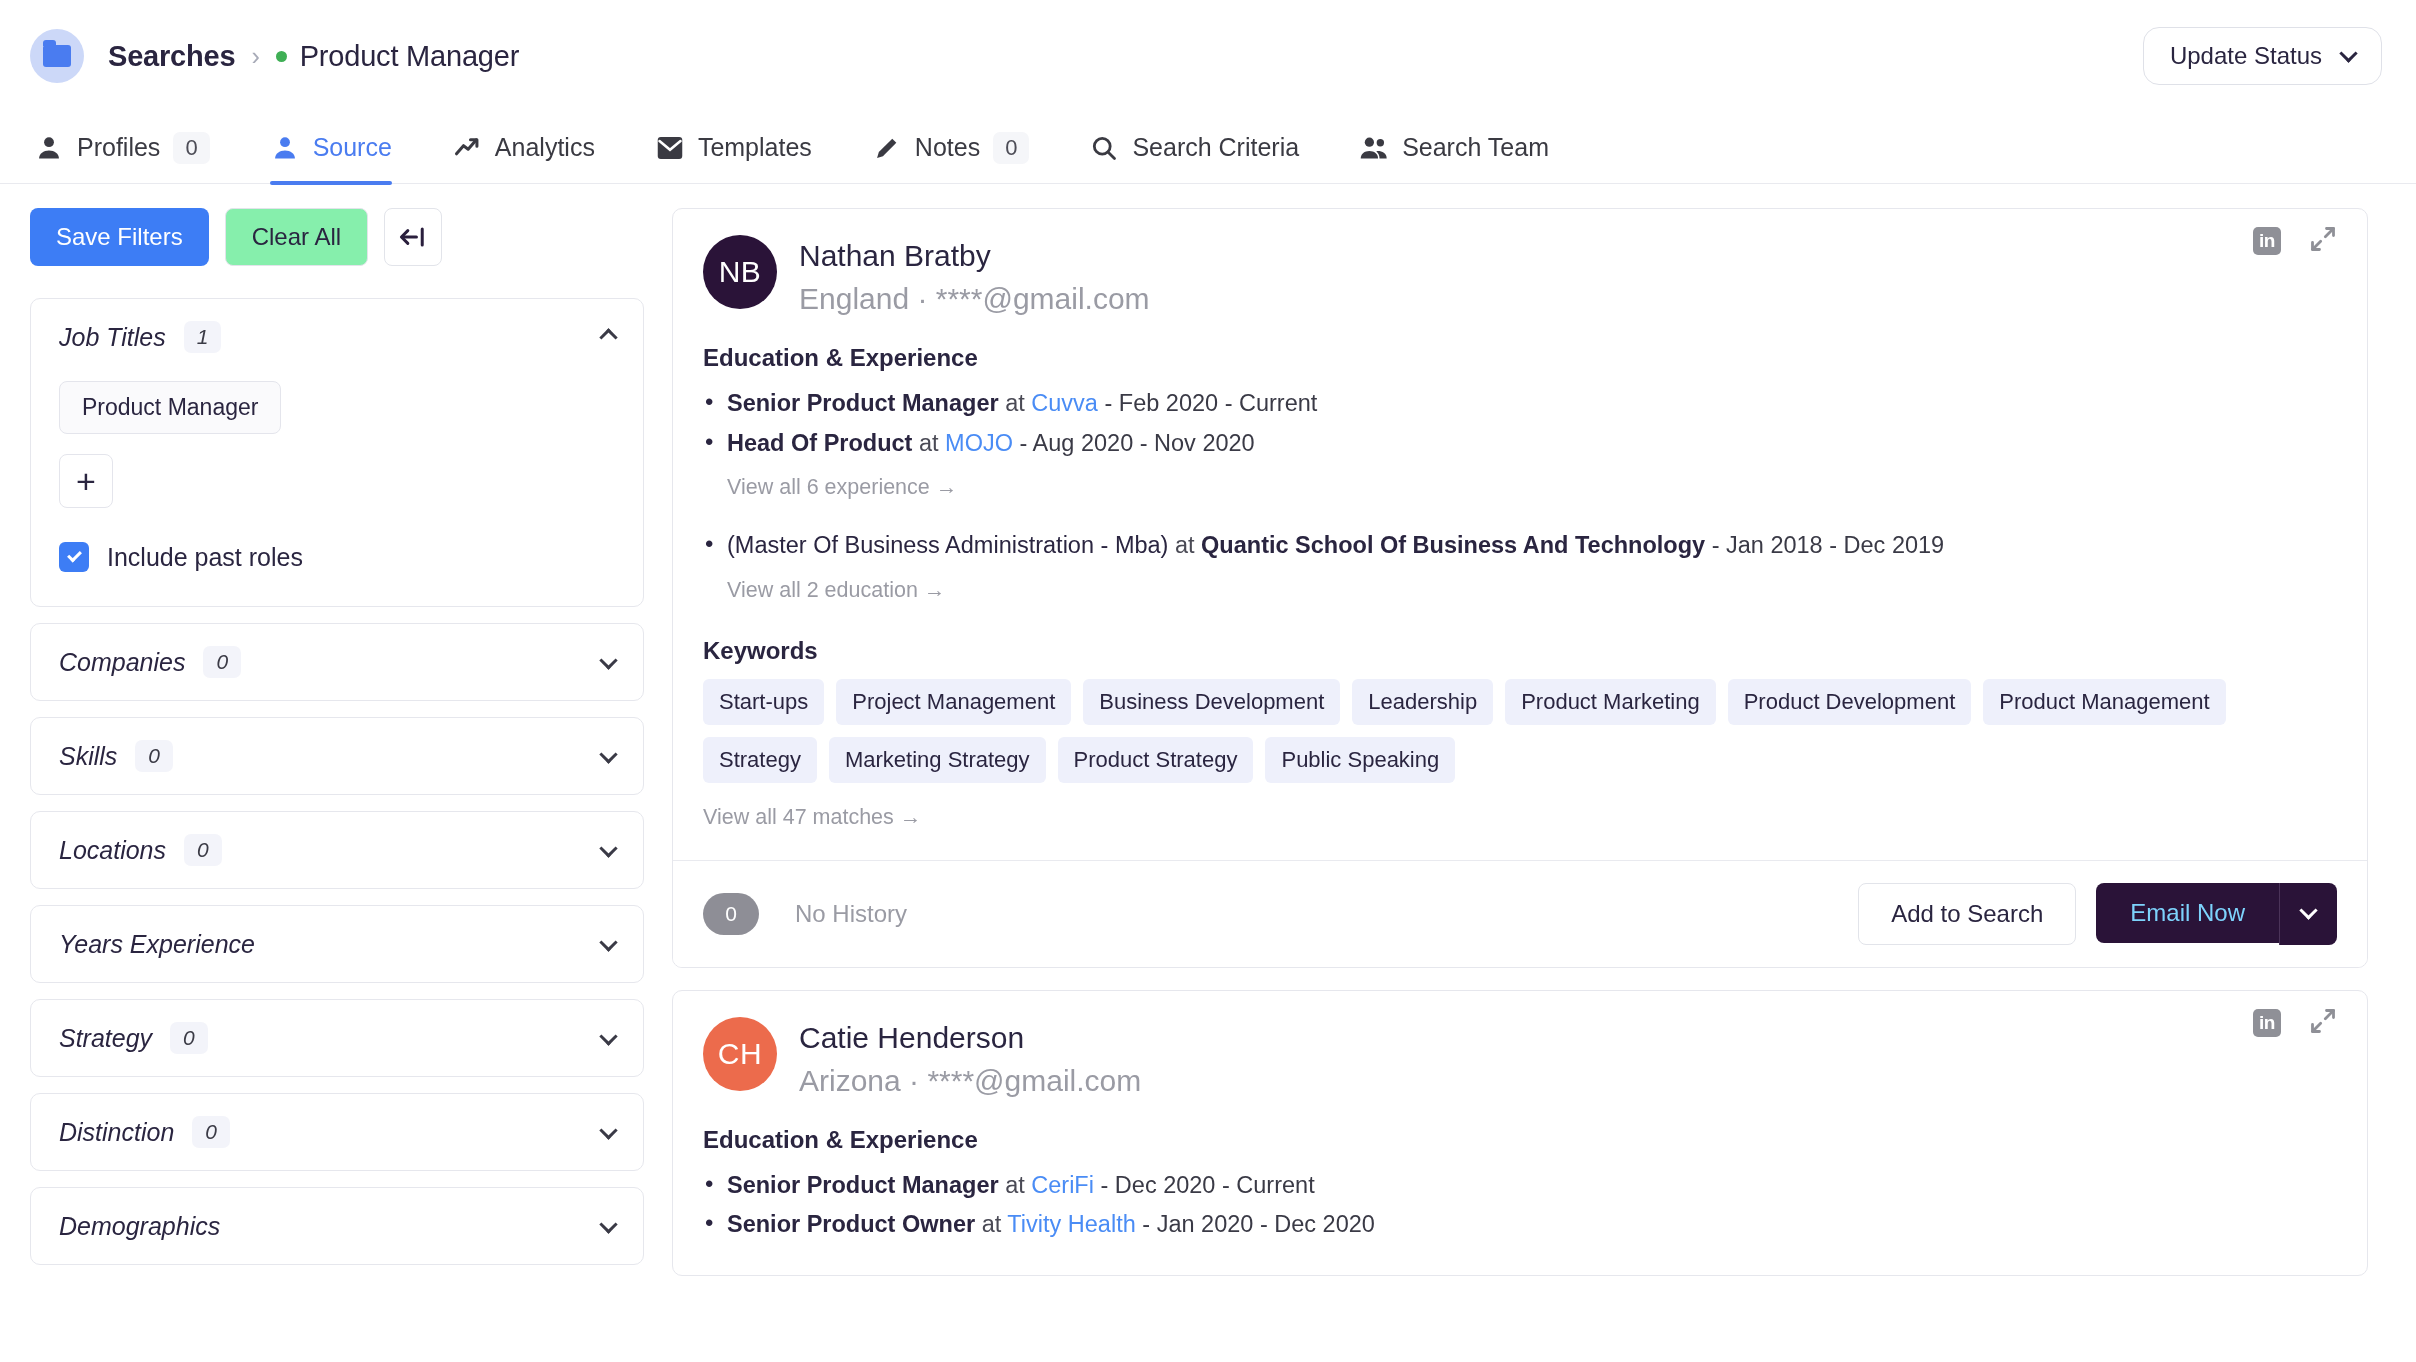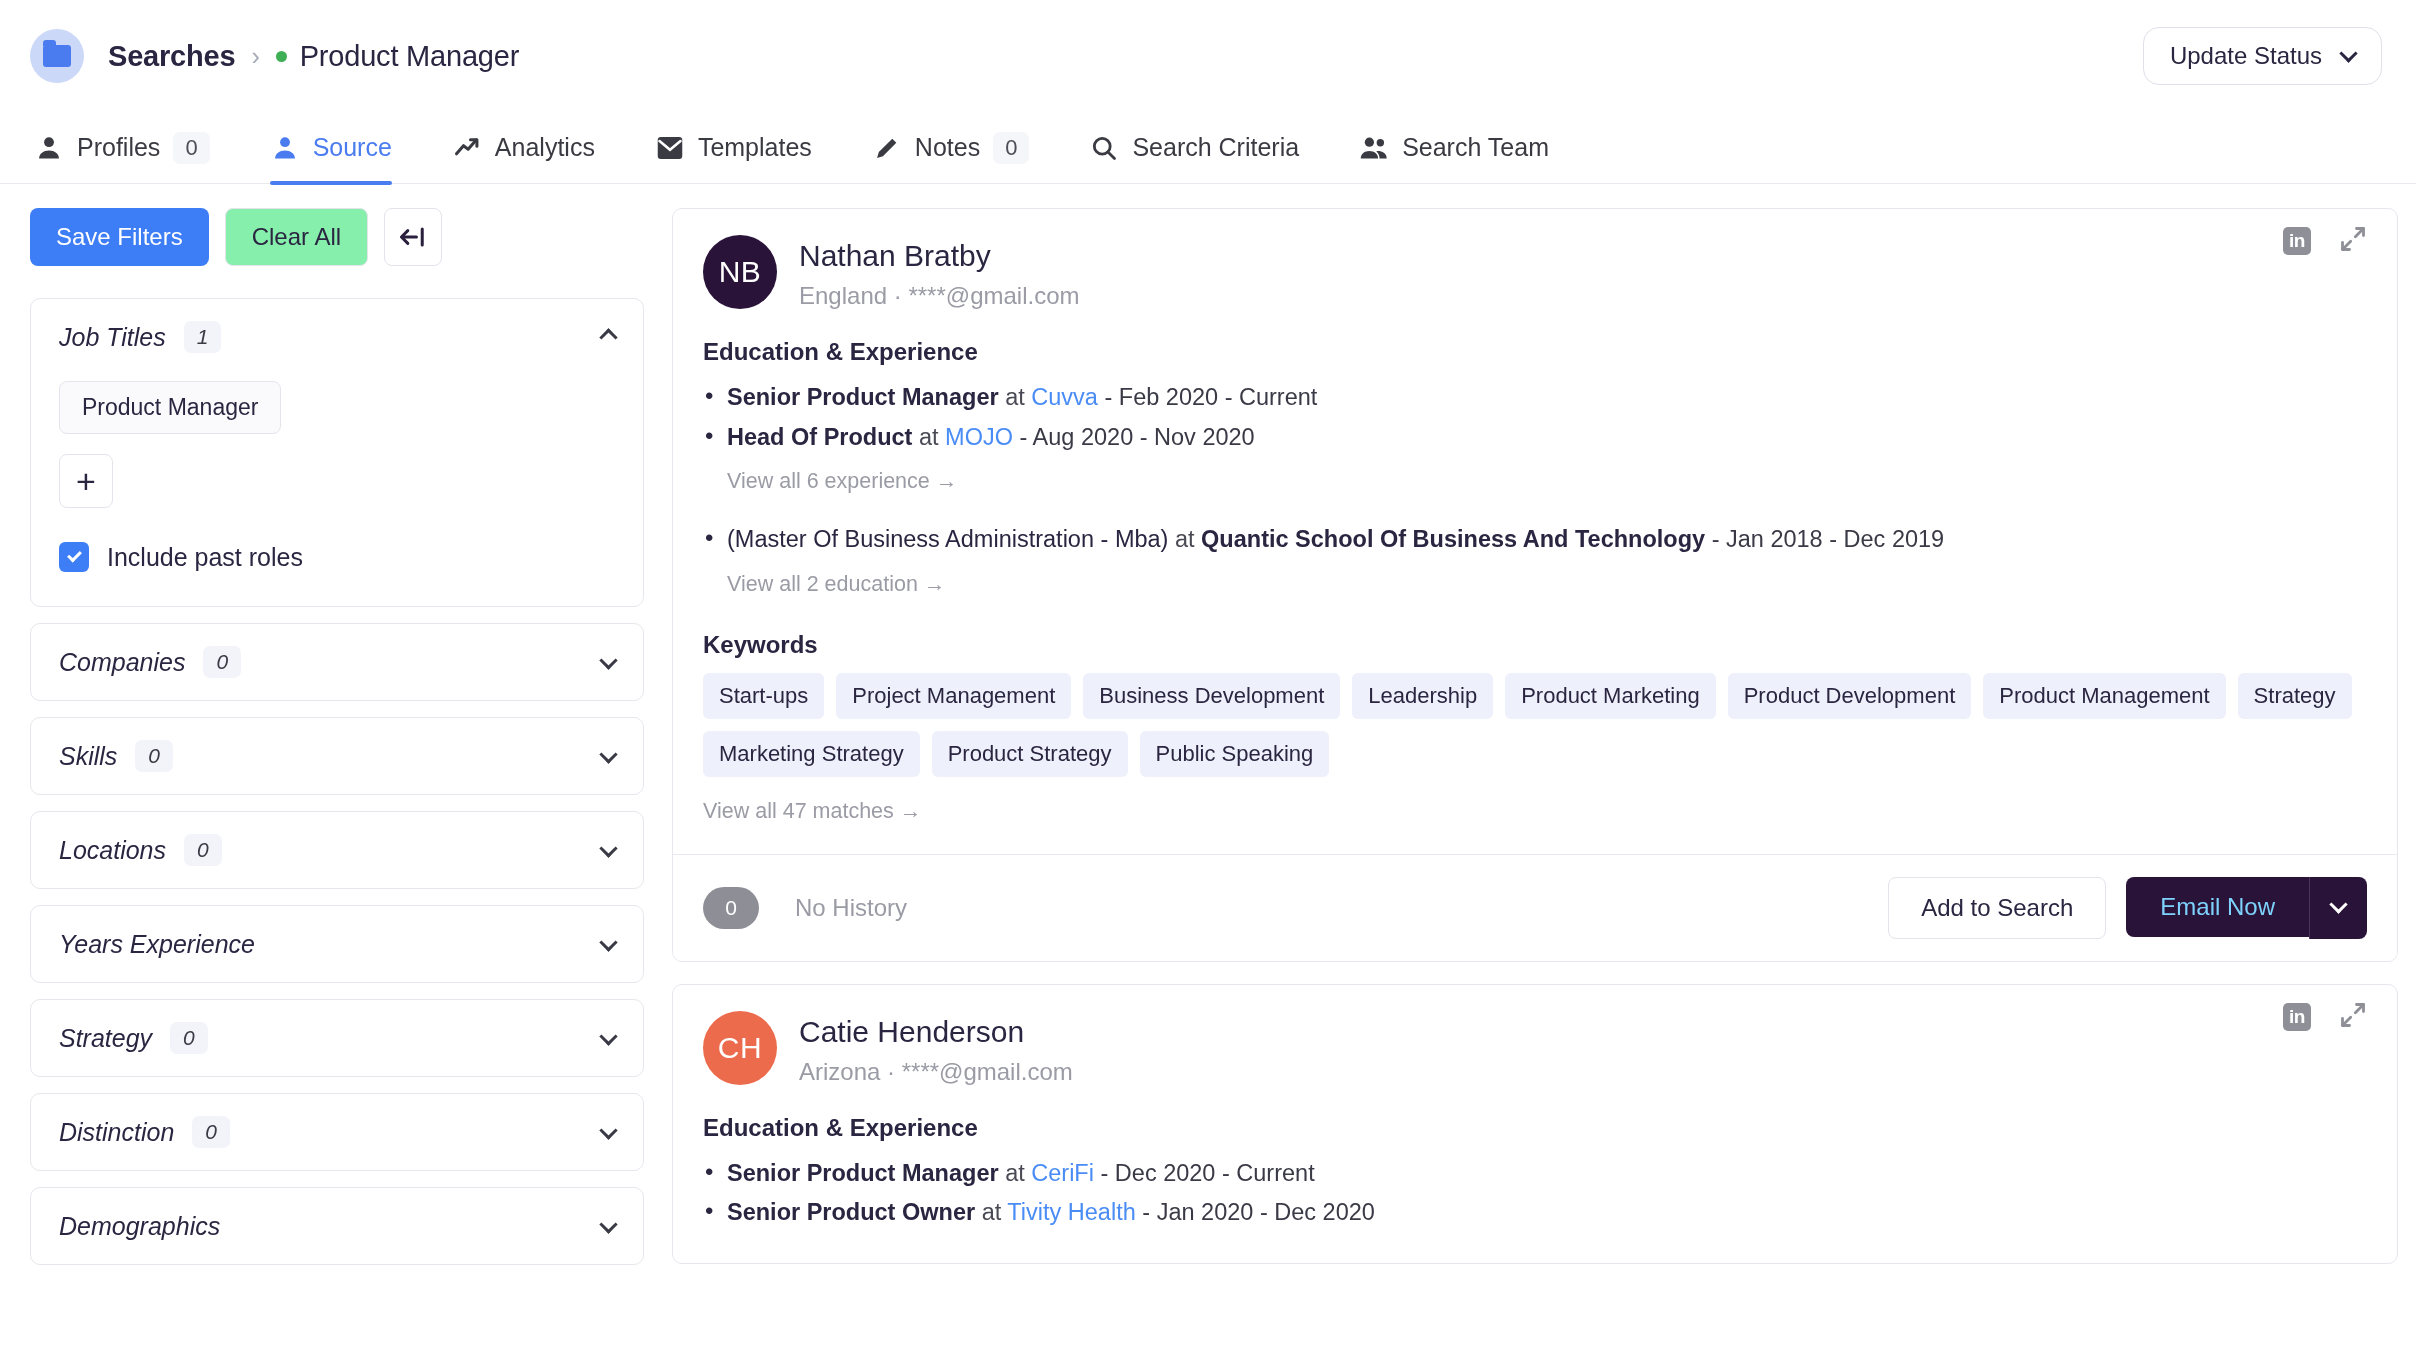--- a/index.html
+++ b/index.html
@@ -77,21 +77,21 @@
     height: 4px; background: #4a7cf0; border-radius: 2px;
   }
   .tab-count {
     font-size: 22px; color: #4d4d57; background: #f5f6f9;
     border-radius: 7px; padding: 3px 12px; min-width: 34px; text-align: center;
   }
   .ticon { width: 30px; height: 30px; display:flex; align-items:center; justify-content:center; flex:0 0 auto; }
   .ticon svg { display:block; }
 
   
-  .body { display: flex; padding: 24px 18px 0 30px; gap: 28px; height: calc(1362px - 112px - 72px); }
+  .body { display: flex; padding: 24px 48px 0 30px; gap: 28px; height: calc(1362px - 112px - 72px); }
 
   
   .sidebar { width: 614px; flex: 0 0 614px; }
   .filter-actions { display: flex; gap: 16px; align-items: center; margin-bottom: 32px; }
   .btn-save {
     background: #3d7df5; color: #fff; border: none; border-radius: 8px;
     height: 58px; padding: 0 26px; font-size: 24px; cursor: pointer;
     font-family: inherit;
   }
   .btn-clear {
@@ -155,21 +155,21 @@
   }
   .expand-icon { cursor: pointer; }
 
   .pc-head { display: flex; align-items: flex-start; gap: 22px; }
   .avatar {
     width: 74px; height: 74px; border-radius: 50%;
     display:flex; align-items:center; justify-content:center;
     color: #fff; font-size: 30px; letter-spacing: 0.5px; flex: 0 0 auto;
   }
   .pc-name { font-size: 30px; color: #2a2540; font-weight: 400; margin-top: 4px; }
-  .pc-sub { font-size: 24px; color: #9a9ba4; margin-top: 9px; }
+  .pc-sub { font-size: 30px; color: #9a9ba4; margin-top: 9px; }
 
   .sect-title { font-size: 24px; font-weight: 700; color: #2a2540; margin: 28px 0 12px 0; }
   .exp-list { list-style: none; margin: 0; padding: 0 0 0 24px; }
   .exp-item {
     font-size: 23.5px; color: #2a2540; line-height: 1.0; padding: 8px 0 8px 0;
     position: relative;
   }
   .exp-item:before {
     content: "\2022"; position: absolute; left: -22px; top: 6px; font-size: 24px; color: #2a2540;
   }

